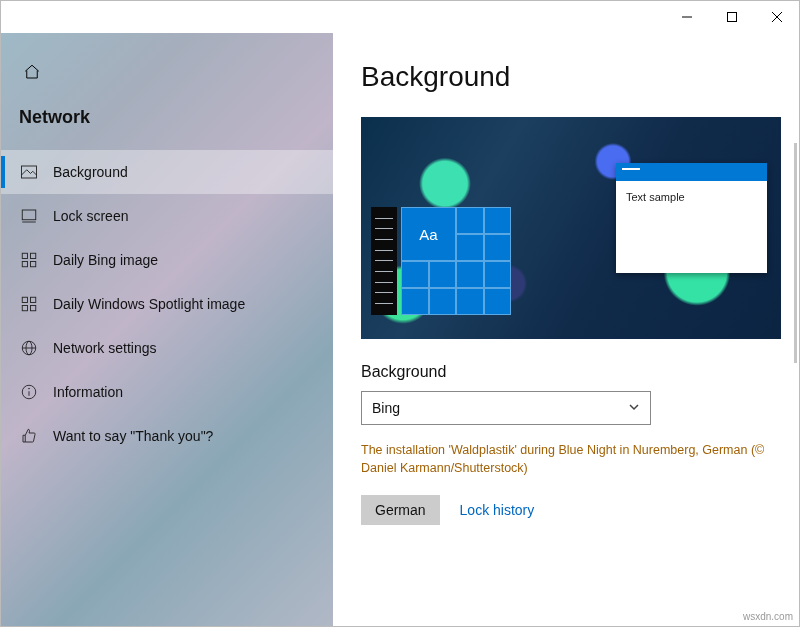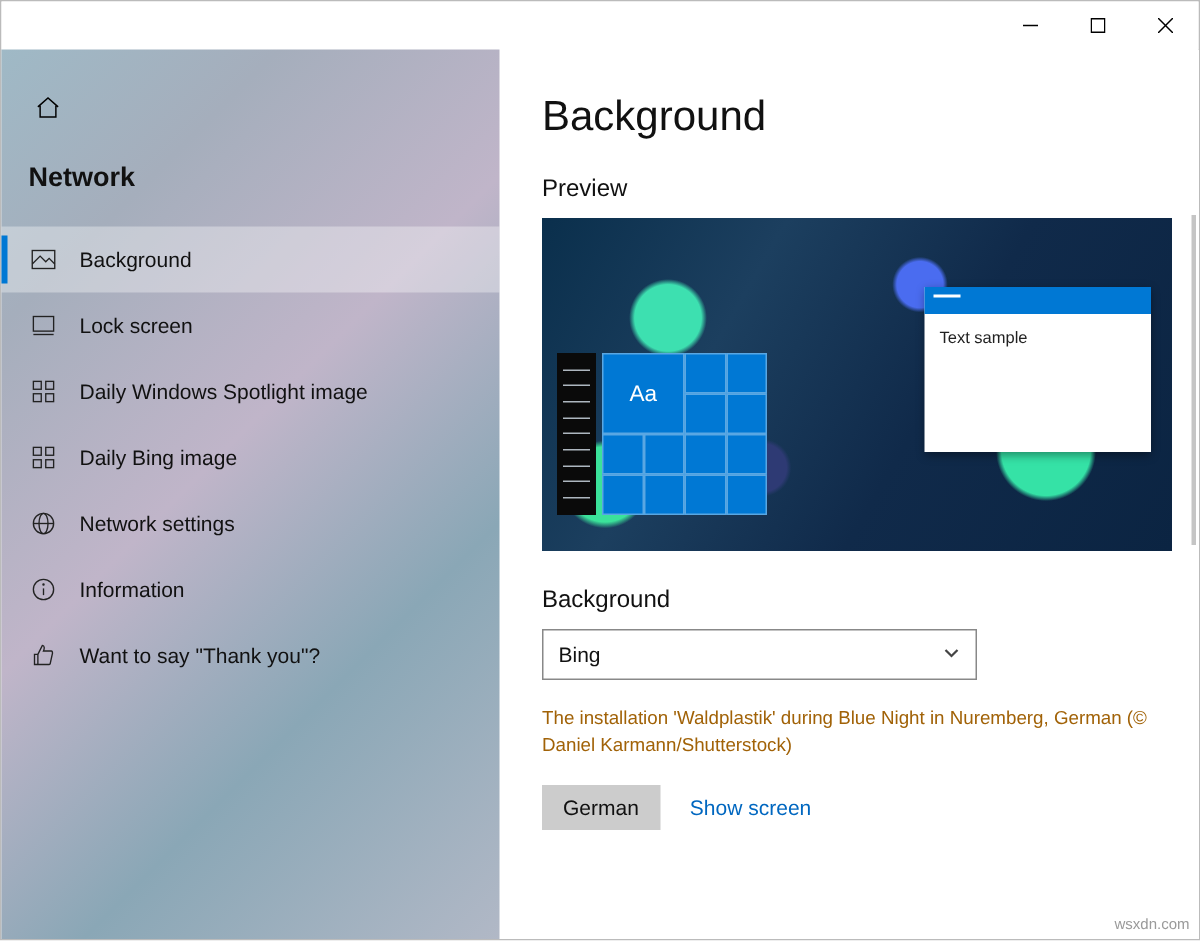--- a/index.html
+++ b/index.html
@@ -128,32 +128,32 @@
         </li>
         <li>
           <span class="ico">
             <svg viewBox="0 0 24 24">
                 <rect x="3" y="3" width="7" height="7"></rect>
                 <rect x="14" y="3" width="7" height="7"></rect>
                 <rect x="3" y="14" width="7" height="7"></rect>
                 <rect x="14" y="14" width="7" height="7"></rect>
               </svg>
           </span>
-          <span>Daily Windows Spotlight image</span>
+          <span>Daily Bing image</span>
         </li>
         <li>
           <span class="ico">
             <svg viewBox="0 0 24 24">
                 <rect x="3" y="3" width="7" height="7"></rect>
                 <rect x="14" y="3" width="7" height="7"></rect>
                 <rect x="3" y="14" width="7" height="7"></rect>
                 <rect x="14" y="14" width="7" height="7"></rect>
               </svg>
           </span>
-          <span>Daily Bing image</span>
+          <span>Daily Windows Spotlight image</span>
         </li>
         <li>
           <span class="ico">
             <svg viewBox="0 0 24 24">
                 <circle cx="12" cy="12" r="9"></circle>
                 <ellipse cx="12" cy="12" rx="4" ry="9"></ellipse>
                 <line x1="3" y1="12" x2="21" y2="12"></line>
               </svg>
           </span>
           <span>Network settings</span>
@@ -177,21 +177,20 @@
           <span>Want to say "Thank you"?</span>
         </li>
       </ul>
     </div>
 
     <div class="main">
       <div class="scroll-ind"></div>
 
       <h1 class="page-title">Background</h1>
 
-      <h2 class="section-label">Preview</h2>
 
       <div class="preview-box">
         <div class="taskbar-mini">
           <span></span>
             <span></span>
             <span></span>
             <span></span>
             <span></span>
             <span></span>
             <span></span>
@@ -225,19 +224,19 @@
           <svg viewBox="0 0 12 12">
               <polyline points="2,4 6,8 10,4"></polyline>
             </svg>
         </span>
       </div>
 
       <div class="caption">The installation 'Waldplastik' during Blue Night in Nuremberg, German (© Daniel Karmann/Shutterstock)</div>
 
       <div class="actions">
         <button class="btn-update">German</button>
-        <span class="link-history">Show screen</span>
+        <span class="link-history">Lock history</span>
       </div>
     </div>
   </div>
 
   <div class="watermark">wsxdn.com</div>
 </div>
 
 </body></html>

